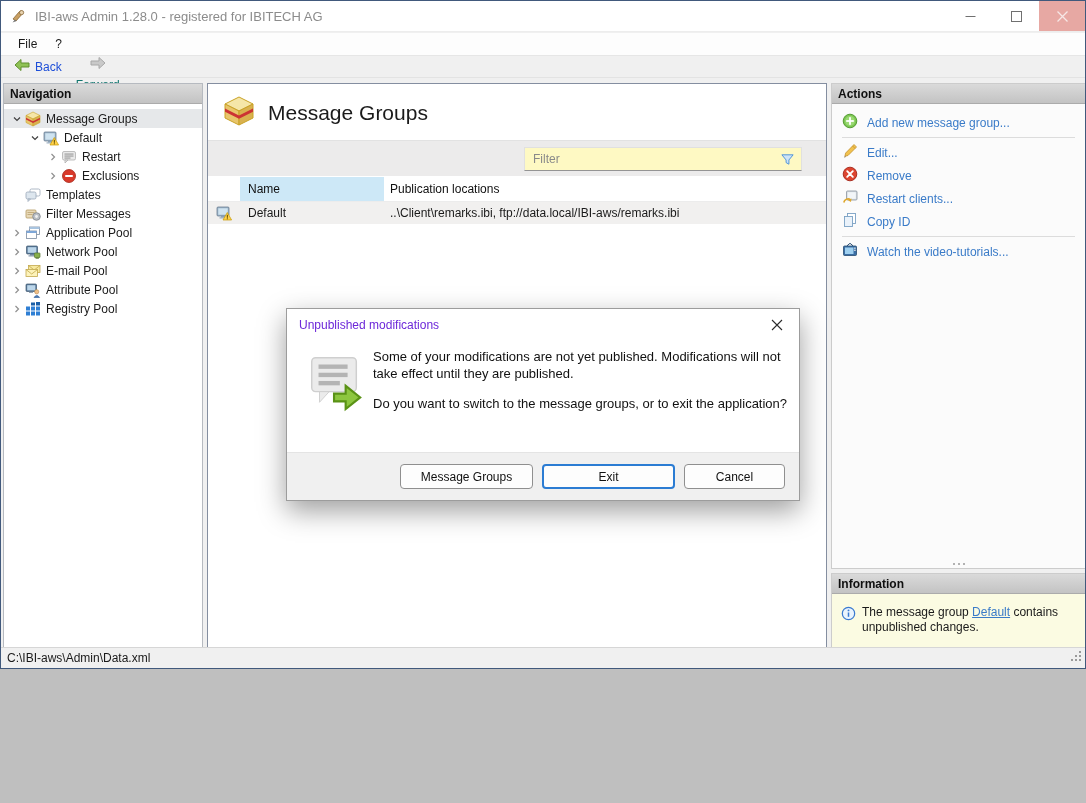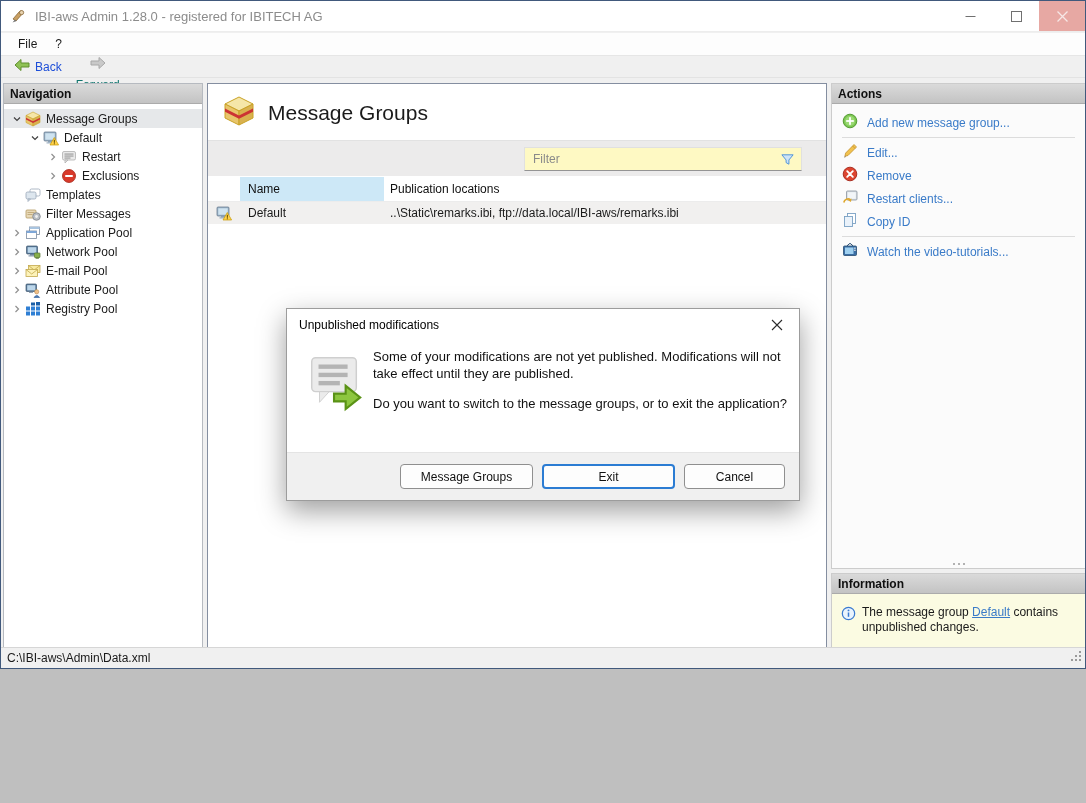--- a/index.html
+++ b/index.html
@@ -68,21 +68,21 @@
   .info-body { display:flex; gap:6px; padding:11px 8px 0 9px; font-size:12px; color:#1a1a1a; line-height:15px; }
   .info-body svg { flex:none; margin-top:1px; }
   .link { color:#3a7bc8; text-decoration:underline; cursor:pointer; }
 
   
   .statusbar { position:absolute; left:0; right:0; bottom:0; height:21px; background:#f0f0f0; border-top:1px solid #d6d6d6; font-size:12px; color:#1a1a1a; display:flex; align-items:center; padding-left:6px; }
   .grip { position:absolute; right:3px; bottom:3px; }
 
   
   .dialog { position:absolute; left:285px; top:307px; width:514px; height:193px; background:#fff; border:1px solid #9c9c9c; box-shadow:0 10px 26px rgba(0,0,0,.38); }
-  .dialog-title { position:absolute; top:0; left:0; height:30px; font-size:12px; color:#000000; padding:9px 0 0 12px; }
+  .dialog-title { position:absolute; top:0; left:0; height:30px; font-size:12px; color:#6d28d9; padding:9px 0 0 12px; }
   .dialog-close { position:absolute; top:7px; right:11px; width:22px; height:18px; display:flex; align-items:center; justify-content:center; cursor:pointer; }
   .dialog-icon { position:absolute; left:17px; top:39px; }
   .dialog-text1 { position:absolute; left:86px; top:39px; width:418px; font-size:13px; line-height:17px; color:#111; }
   .dialog-text2 { position:absolute; left:86px; top:87px; width:418px; font-size:13px; color:#111; }
   .dialog-footer { position:absolute; left:0; right:0; bottom:0; height:48px; background:#f0f0f0; border-top:1px solid #e4e4e4; display:flex; align-items:center; justify-content:flex-end; gap:9px; padding-right:14px; }
   .dlg-btn { height:25px; min-width:101px; padding:0 12px; background:#fdfdfd; border:1px solid #8f8f8f; border-radius:4px; font-size:12px; font-family:inherit; color:#111; cursor:pointer; }
   .dlg-btn.wide { min-width:133px; }
   .dlg-btn.primary { border:2px solid #2b7cd3; }
 </style>
 </head>
@@ -374,21 +374,21 @@
             <rect x="1" y="2" width="12" height="9" rx="1" fill="#9fb6c8" stroke="#5b7186" stroke-width="0.7"></rect>
             <rect x="2.3" y="3.3" width="9.4" height="6.4" fill="#cfe3f0"></rect>
             <rect x="5" y="11" width="4" height="1.4" fill="#8aa0b4"></rect>
             <rect x="3.5" y="12.4" width="7" height="1" fill="#8aa0b4"></rect>
             <polygon points="11.3,7.5 15.6,15 7,15" fill="#ffd24a" stroke="#c79a00" stroke-width="0.7"></polygon>
             <rect x="10.8" y="9.8" width="1.1" height="3" fill="#6b5100"></rect>
             <rect x="10.8" y="13.3" width="1.1" height="1" fill="#6b5100"></rect>
           </svg>
       </span>
       <span class="cell-name">Default</span>
-      <span class="cell-loc">..\Static\remarks.ibi, ftp://data.local/IBI-aws/remarks.ibi</span>
+      <span class="cell-loc">..\Client\remarks.ibi, ftp://data.local/IBI-aws/remarks.ibi</span>
     </div>
   </div>
 
   <div class="actions-panel">
     <div class="panel-header">Actions</div>
     <div class="action-list">
 
       <div class="action-item">
         <span><svg width="16" height="16" viewBox="0 0 16 16">
               <circle cx="8" cy="8" r="6.8" fill="#7cc652" stroke="#4a9428" stroke-width="0.9"></circle>

